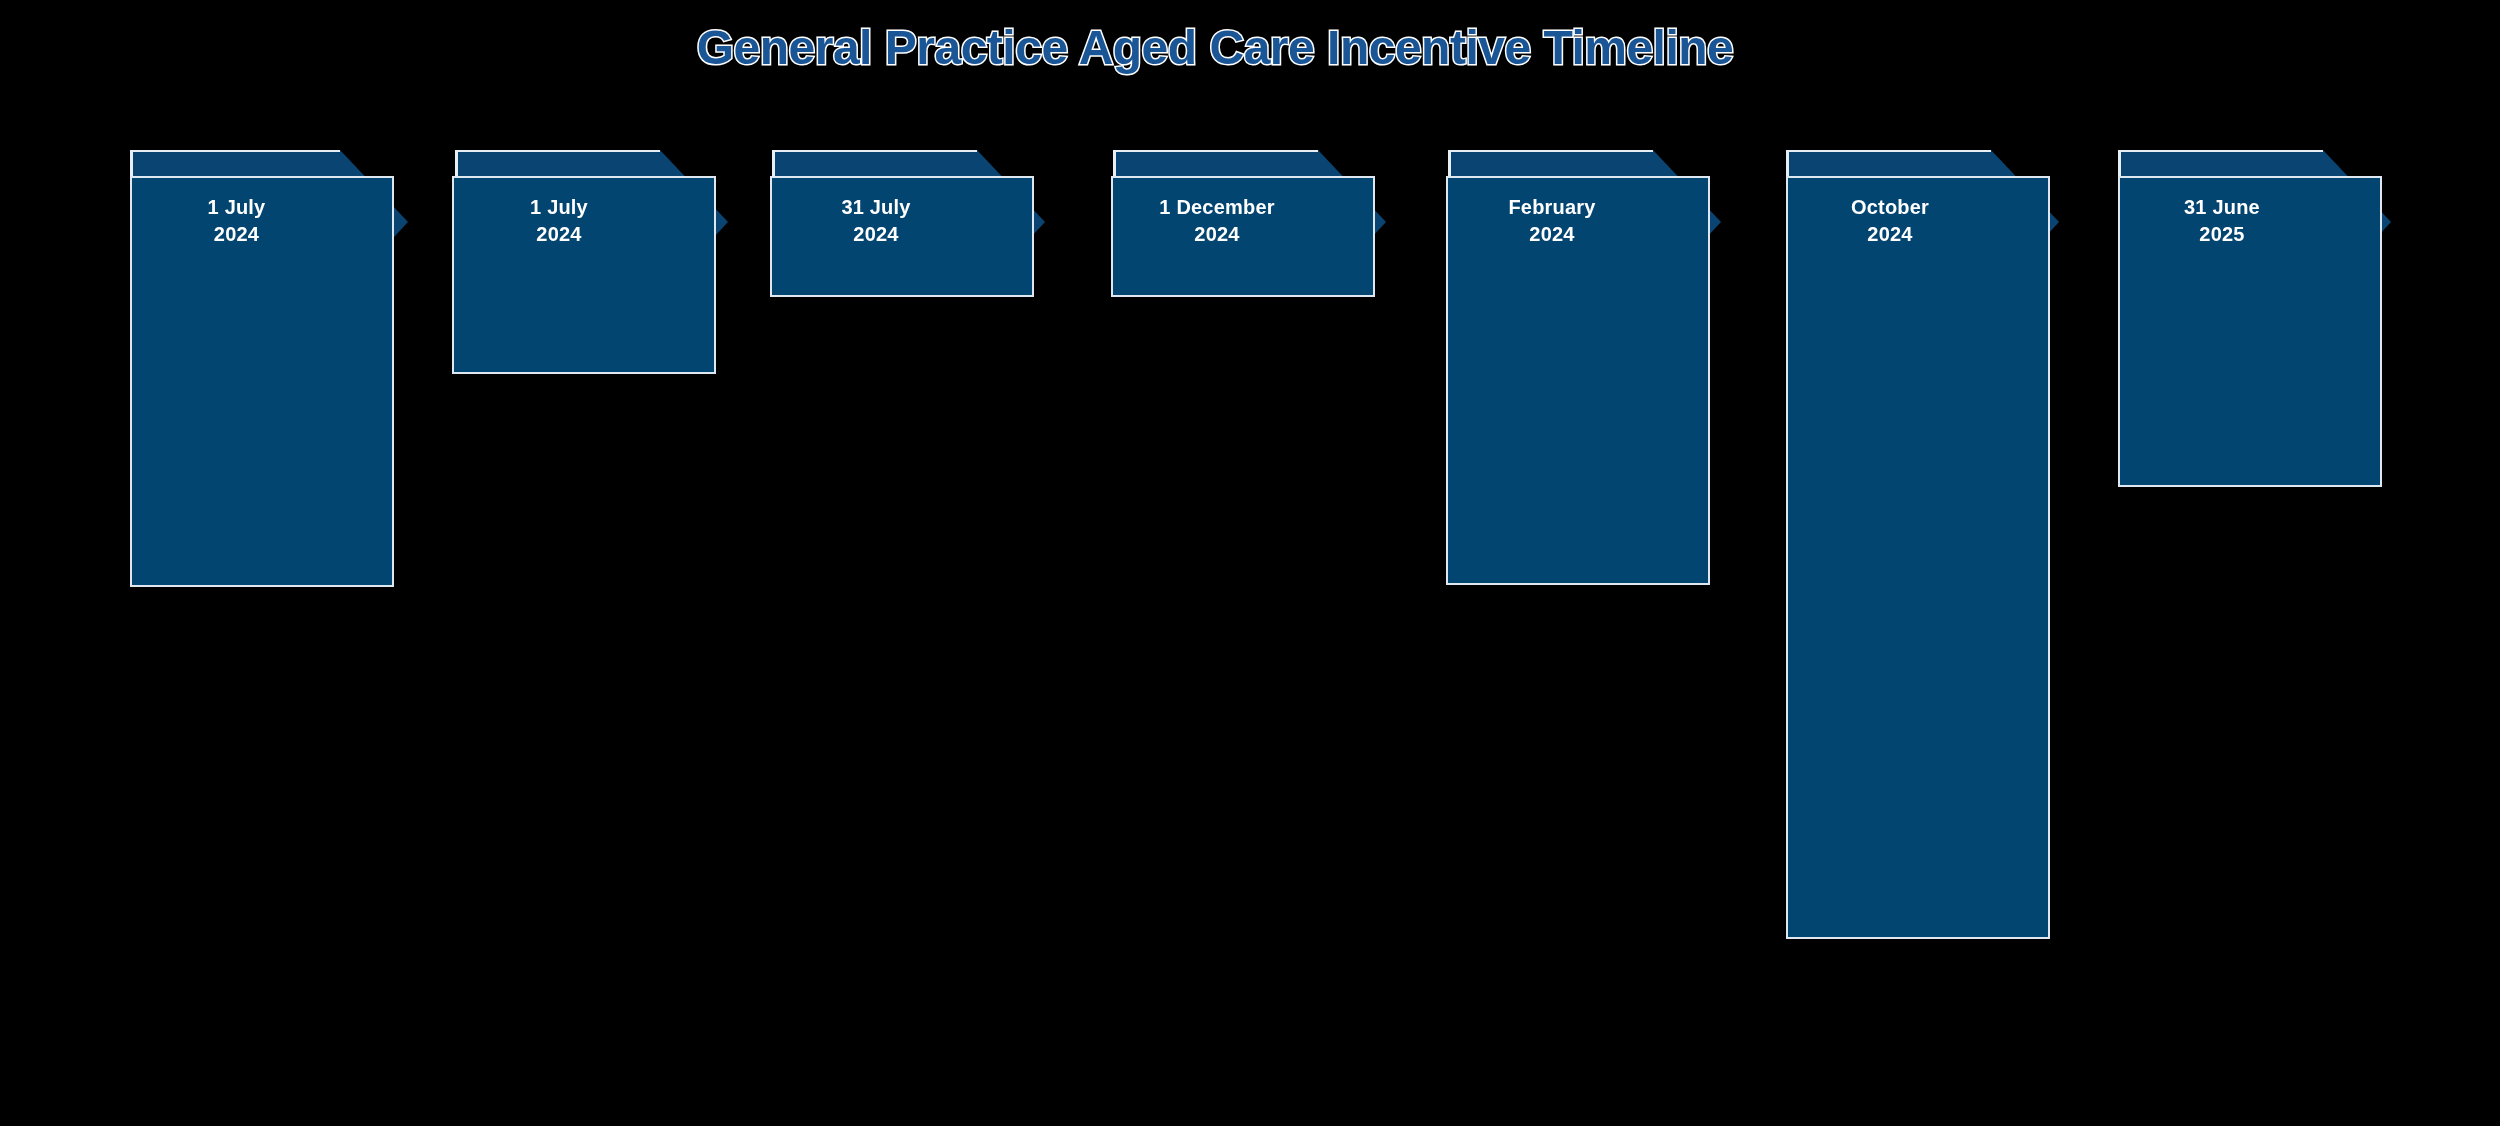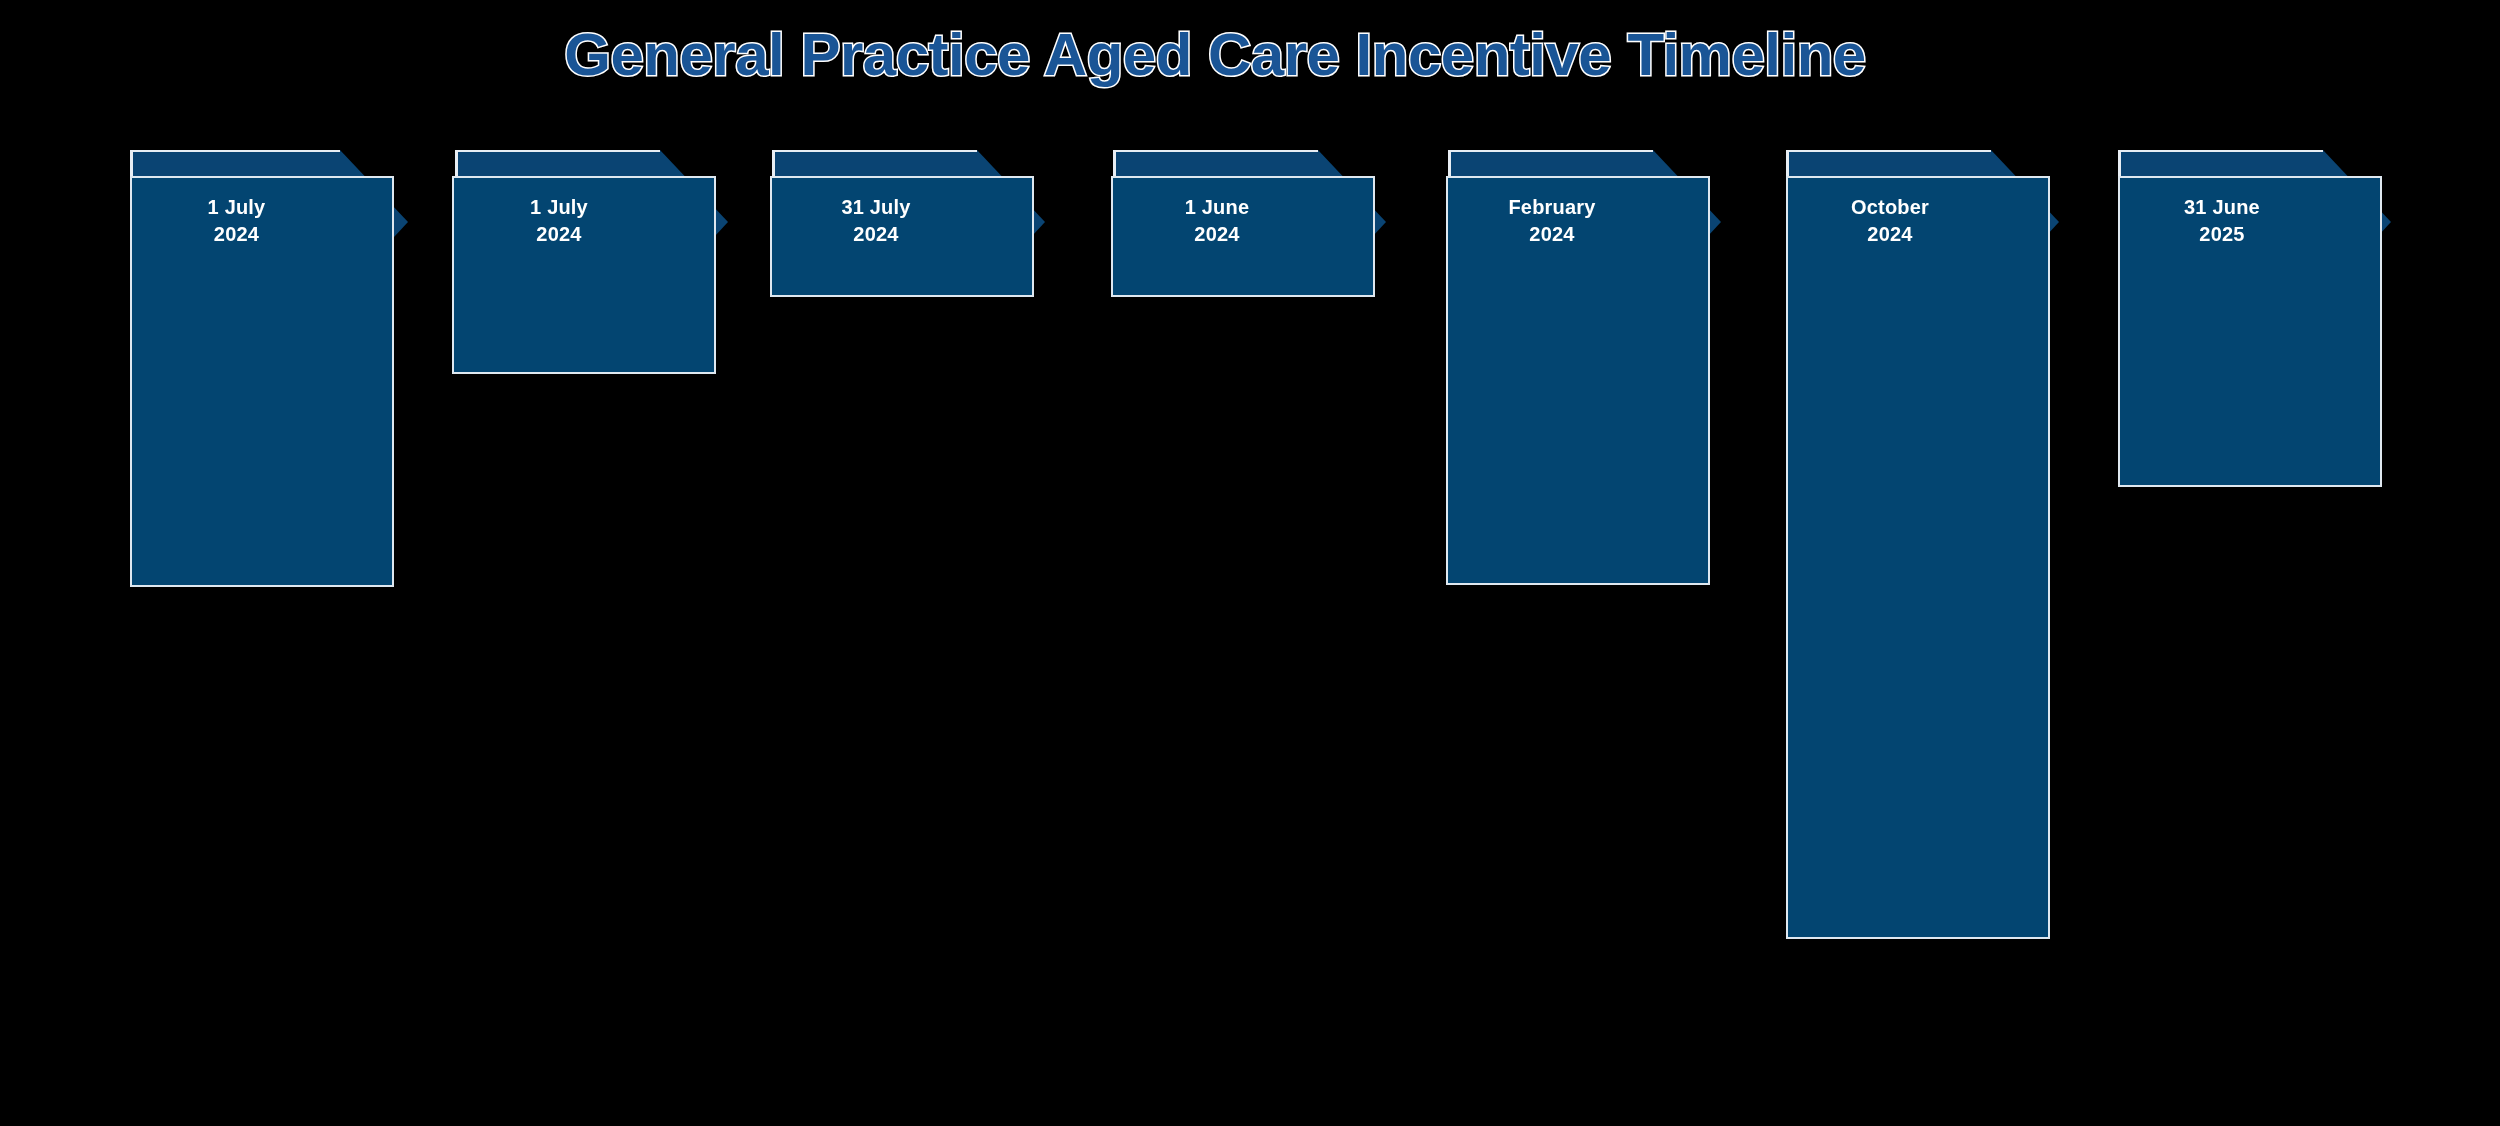--- a/index.html
+++ b/index.html
@@ -18,21 +18,21 @@
     overflow: hidden;
   }
 
   
   #title {
     position: absolute;
     left: 0;
     top: 22px;
     width: 2430px;
     text-align: center;
-    font-size: 60px;
+    font-size: 48px;
     font-weight: 800;
     letter-spacing: -0.5px;
     color: #1a5596;
     -webkit-text-stroke: 3px #ffffff;
     paint-order: stroke fill;
     white-space: nowrap;
     line-height: 1.1;
   }
 
   
@@ -129,21 +129,21 @@
       <span class="arrow-label">31 July
 2024</span>
     </div>
   </div>
   <div class="body-box" style="left:770px;width:264px;height:121px;">
     <span class="body-text"></span>
   </div>
 
   <div class="col" style="left:1113px;width:205px;">
     <div class="arrow" style="width:205px;">
-      <span class="arrow-label">1 June
+      <span class="arrow-label">1 December
 2024</span>
     </div>
   </div>
   <div class="body-box" style="left:1111px;width:264px;height:121px;">
     <span class="body-text"></span>
   </div>
 
   <div class="col" style="left:1448px;width:205px;">
     <div class="arrow" style="width:205px;">
       <span class="arrow-label">February

